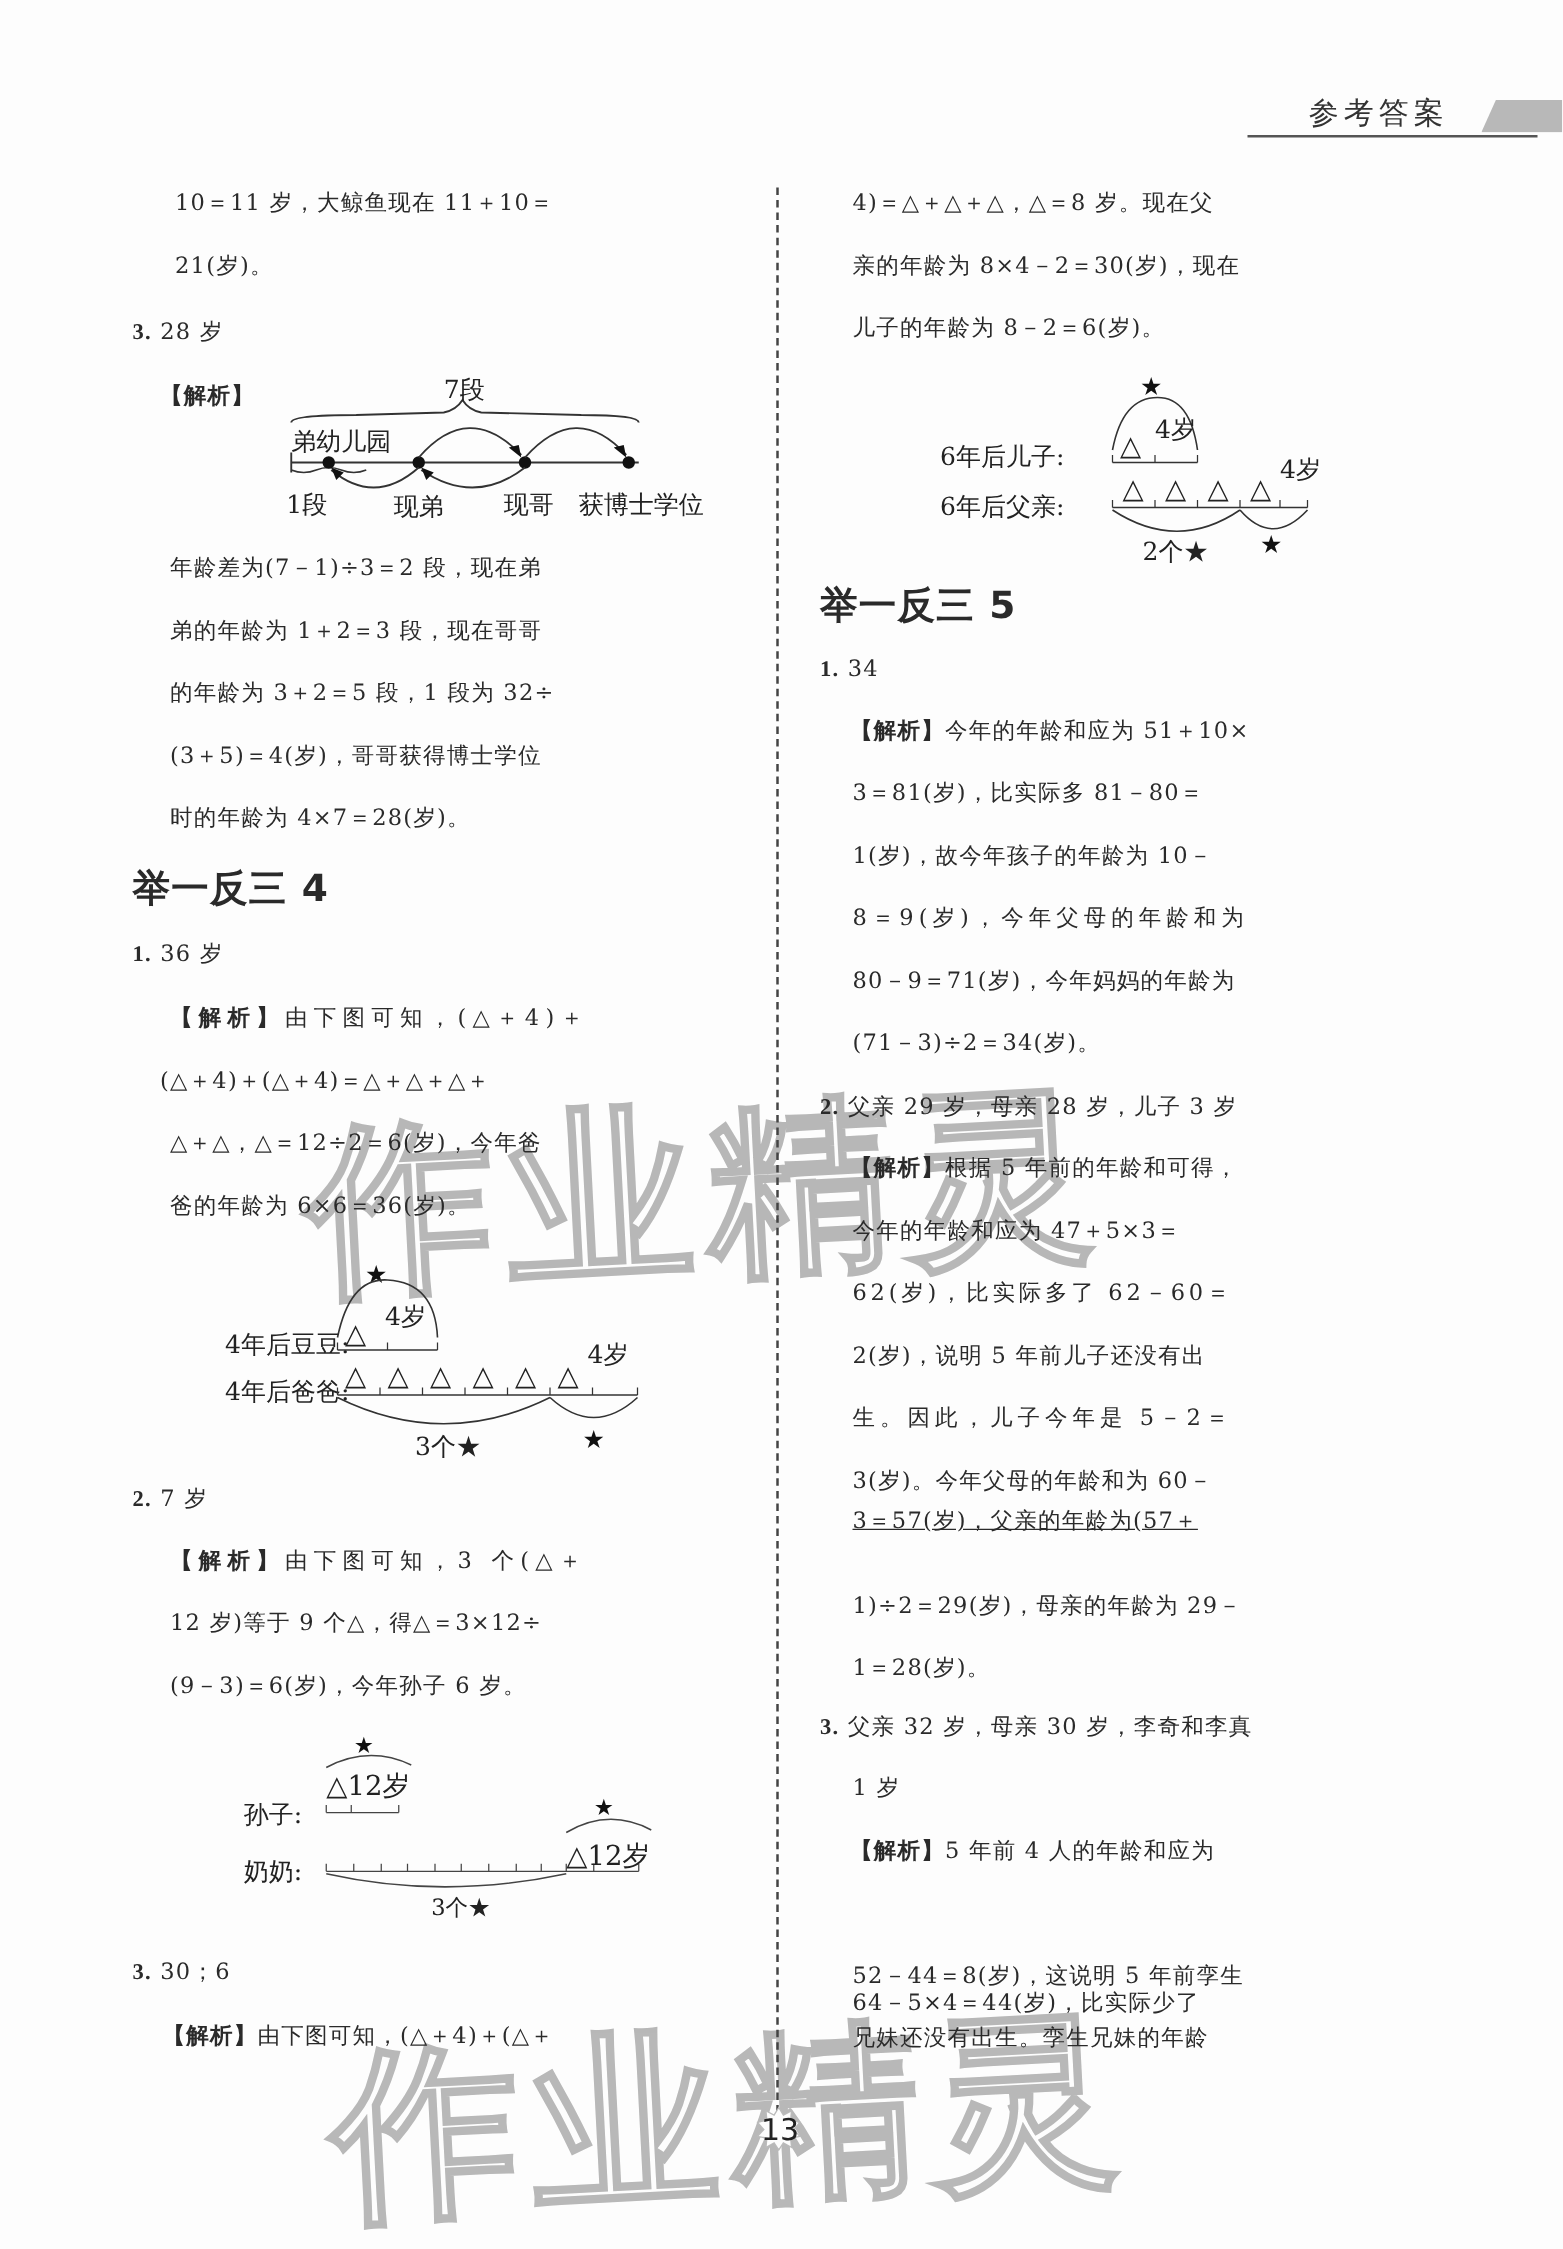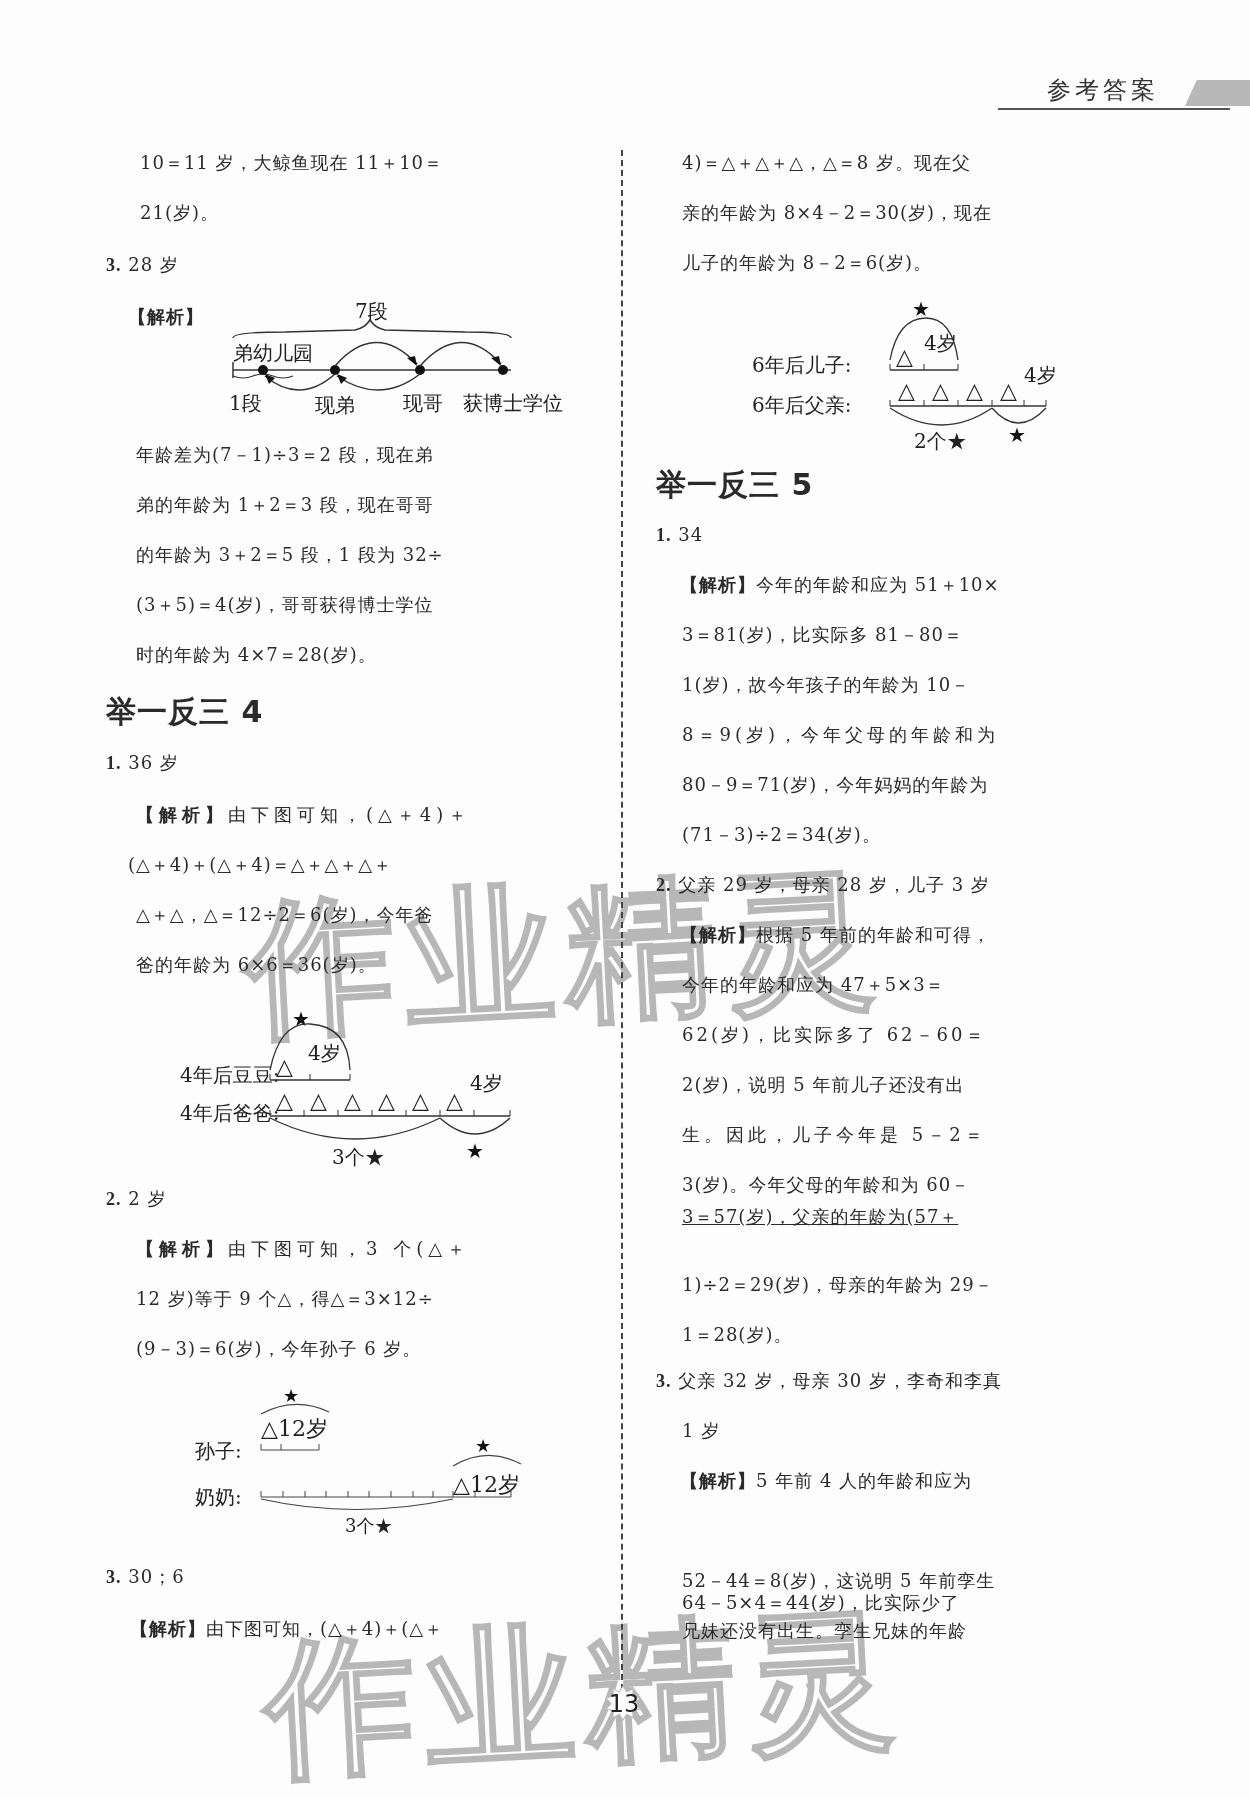--- a/index.html
+++ b/index.html
@@ -124,21 +124,21 @@
         <line x1="330" y1="110" x2="330" y2="116"></line>
       </g>
     <path d="M90,118 Q175,160 260,118" fill="none" stroke="#333" stroke-width="1.3"></path>
     <path d="M260,118 Q295,150 330,118" fill="none" stroke="#333" stroke-width="1.3"></path>
     <text x="152" y="164" font-size="20" fill="#222">3个★</text>
     <text x="286" y="158" font-size="20" fill="#111">★</text>
   </svg>
 
   <div class="line" style="left:106px;top:1182px;">
     <span class="num">2.</span>
-    <span>2 岁</span>
+    <span>7 岁</span>
   </div>
   <div class="line" style="left:136px;top:1232px;letter-spacing:5px;">
     <span class="jx">【解析】</span><span>由下图可知，3 个(△＋</span>
   </div>
   <div class="line" style="left:136px;top:1282px;">12 岁)等于 9 个△，得△＝3×12÷</div>
   <div class="line" style="left:136px;top:1332px;">(9－3)＝6(岁)，今年孙子 6 岁。</div>
 
   <svg style="position:absolute;left:195px;top:1380px;" width="370" height="170" viewBox="0 0 370 170">
     <text x="88" y="22" font-size="18" fill="#111">★</text>
     <path d="M66,34 Q100,16 134,32" fill="none" stroke="#444" stroke-width="1.2"></path>

